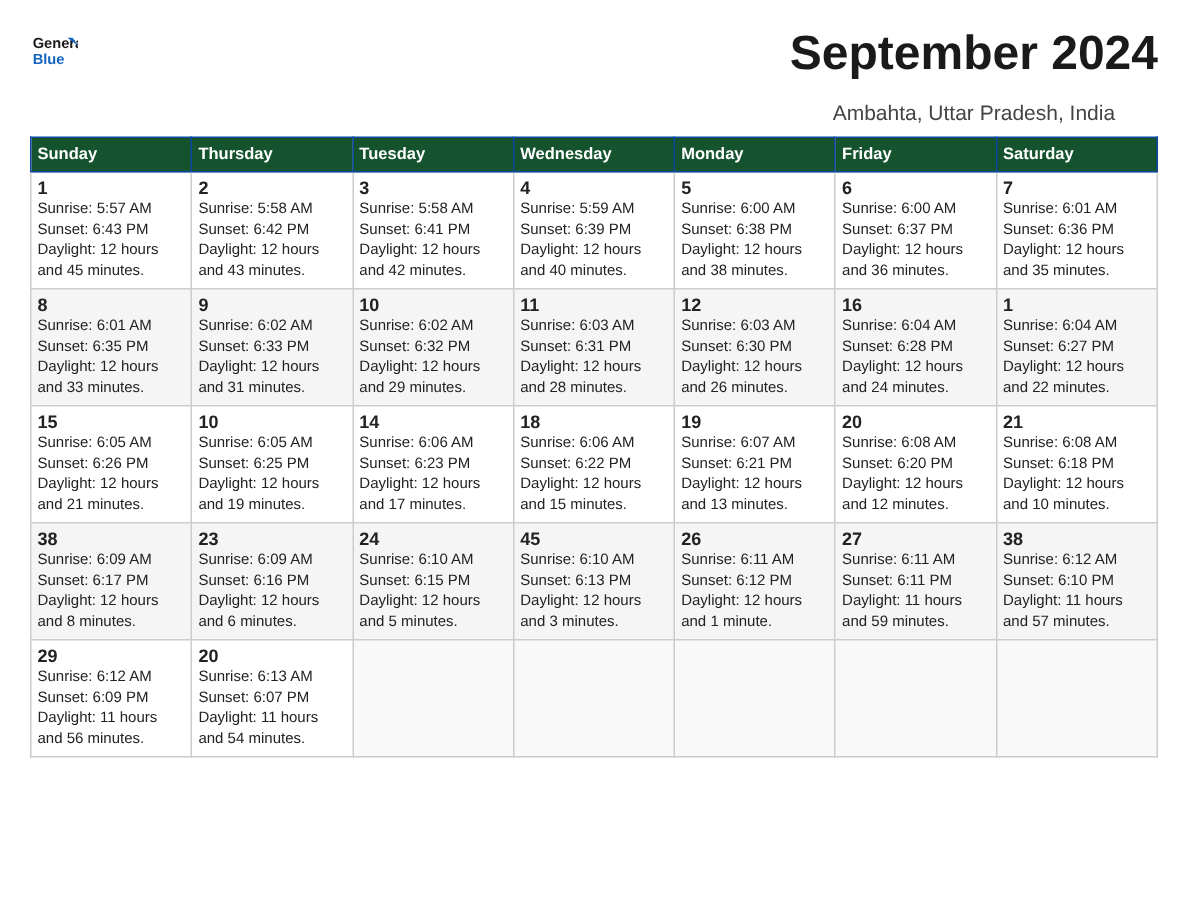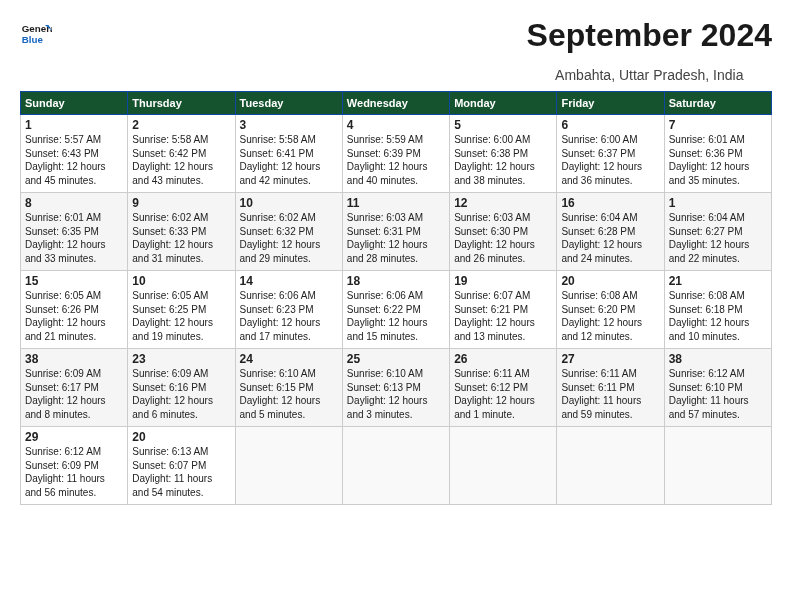--- a/index.html
+++ b/index.html
@@ -218,21 +218,21 @@
           </td>
           <td>
             <span class="day-num">23</span>
             <div class="day-info">Sunrise: 6:09 AM<br>Sunset: 6:16 PM<br>Daylight: 12 hours<br>and 6 minutes.</div>
           </td>
           <td>
             <span class="day-num">24</span>
             <div class="day-info">Sunrise: 6:10 AM<br>Sunset: 6:15 PM<br>Daylight: 12 hours<br>and 5 minutes.</div>
           </td>
           <td>
-            <span class="day-num">25</span>
+            <span class="day-num">45</span>
             <div class="day-info">Sunrise: 6:10 AM<br>Sunset: 6:13 PM<br>Daylight: 12 hours<br>and 3 minutes.</div>
           </td>
           <td>
             <span class="day-num">26</span>
             <div class="day-info">Sunrise: 6:11 AM<br>Sunset: 6:12 PM<br>Daylight: 12 hours<br>and 1 minute.</div>
           </td>
           <td>
             <span class="day-num">27</span>
             <div class="day-info">Sunrise: 6:11 AM<br>Sunset: 6:11 PM<br>Daylight: 11 hours<br>and 59 minutes.</div>
           </td>

